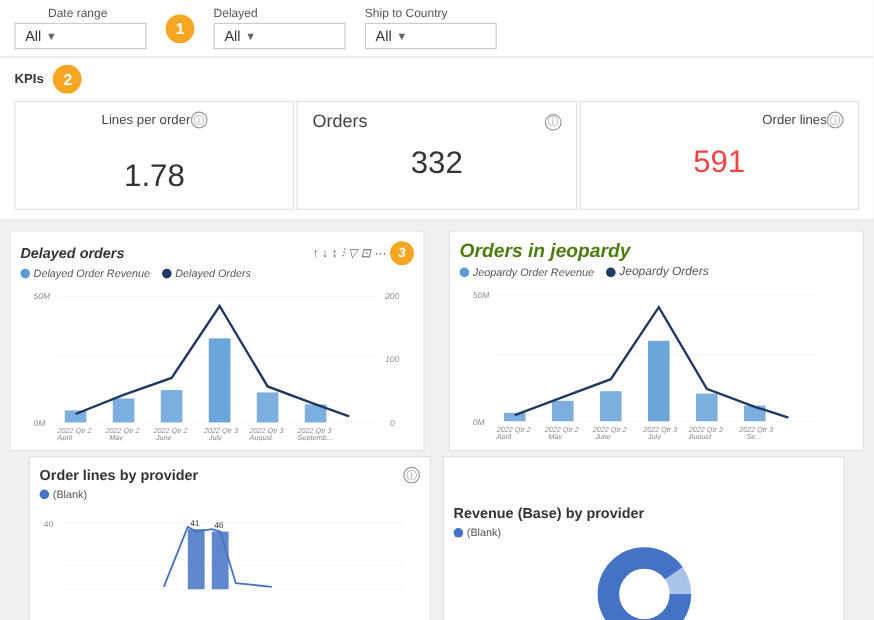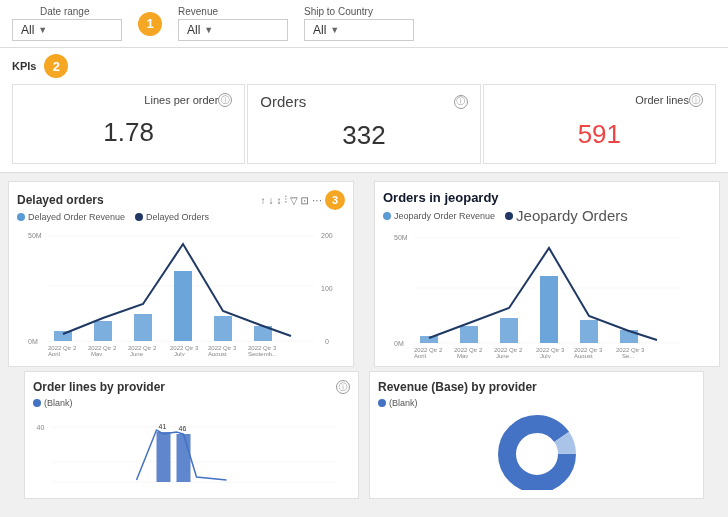--- a/index.html
+++ b/index.html
@@ -15,21 +15,21 @@
       <span>All</span>
       <span style="font-size:9px;color:#666;">▼</span>
     </div>
   </div>
 
   <div style="width:24px;height:24px;border-radius:50%;background:#f5a623;color:#fff;display:flex;align-items:center;justify-content:center;font-size:13px;font-weight:bold;">
     <span>1</span>
   </div>
 
   <div style="display:flex;flex-direction:column;gap:2px;">
-    <span style="font-size:10px;color:#555;">Revenue</span>
+    <span style="font-size:10px;color:#555;">Delayed</span>
     <div style="display:flex;align-items:center;gap:4px;border:1px solid #ccc;padding:3px 8px;background:#fff;min-width:110px;cursor:pointer;font-size:12px;">
       <span>All</span>
       <span style="font-size:9px;color:#666;">▼</span>
     </div>
   </div>
 
   <div style="display:flex;flex-direction:column;gap:2px;">
     <span style="font-size:10px;color:#555;">Ship to Country</span>
     <div style="display:flex;align-items:center;gap:4px;border:1px solid #ccc;padding:3px 8px;background:#fff;min-width:110px;cursor:pointer;font-size:12px;">
       <span>All</span>
@@ -40,21 +40,21 @@
 
 <div style="background:#fff;padding:6px 12px 8px;border-bottom:1px solid #ddd;">
   <div style="display:flex;align-items:center;gap:8px;margin-bottom:6px;">
     <span style="font-size:11px;font-weight:600;color:#333;">KPIs</span>
     <div style="width:24px;height:24px;border-radius:50%;background:#f5a623;color:#fff;display:flex;align-items:center;justify-content:center;font-size:13px;font-weight:bold;">
       <span>2</span>
     </div>
   </div>
   <div style="display:flex;gap:2px;">
     <div style="flex:1;border:1px solid #e0e0e0;padding:8px 12px;background:#fff;">
-      <div style="display:flex;align-items:center;justify-content:flex-end;margin-bottom:6px;">
+      <div style="display:flex;align-items:center;justify-content:center;margin-bottom:20px;">
         <span style="font-size:11px;color:#444;">Lines per order</span>
         <div style="width:14px;height:14px;border-radius:50%;border:1px solid #999;display:flex;align-items:center;justify-content:center;font-size:9px;color:#999;cursor:pointer;">ⓘ</div>
       </div>
       <div style="font-size:26px;font-weight:300;color:#333;text-align:center;padding:4px 0;">1.78</div>
     </div>
     <div style="flex:1;border:1px solid #e0e0e0;padding:8px 12px;background:#fff;">
       <div style="display:flex;align-items:center;justify-content:space-between;margin-bottom:6px;">
         <span style="font-size:15px;color:#444;">Orders</span>
         <div style="width:14px;height:14px;border-radius:50%;border:1px solid #999;display:flex;align-items:center;justify-content:center;font-size:9px;color:#999;cursor:pointer;">ⓘ</div>
       </div>
@@ -63,21 +63,21 @@
     <div style="flex:1;border:1px solid #e0e0e0;padding:8px 12px;background:#fff;">
       <div style="display:flex;align-items:center;justify-content:flex-end;margin-bottom:8px;">
         <span style="font-size:11px;color:#444;">Order lines</span>
         <div style="width:14px;height:14px;border-radius:50%;border:1px solid #999;display:flex;align-items:center;justify-content:center;font-size:9px;color:#999;cursor:pointer;">ⓘ</div>
       </div>
       <div style="font-size:26px;font-weight:300;color:#ef4444;text-align:center;padding:4px 0;">591</div>
     </div>
   </div>
 </div>
 
-<div style="display:flex;gap:20px;padding:8px 8px 4px;background:#f0f0f0;">
+<div style="display:flex;gap:20px;padding:8px 8px 4px;background:#f0f0f0;font-style:italic;">
 
   <div style="flex:1;background:#fff;border:1px solid #e0e0e0;padding:8px;">
     <div style="display:flex;align-items:center;justify-content:space-between;margin-bottom:2px;">
       <span style="font-size:12px;font-weight:600;color:#333;">Delayed orders</span>
       <div style="display:flex;align-items:center;gap:3px;">
         <span style="font-size:10px;color:#666;cursor:pointer;">↑</span>
         <span style="font-size:10px;color:#666;cursor:pointer;">↓</span>
         <span style="font-size:10px;color:#666;cursor:pointer;">↕</span>
         <span style="font-size:10px;color:#666;cursor:pointer;">⫶</span>
         <span style="font-size:10px;color:#666;cursor:pointer;">▽</span>
@@ -132,30 +132,30 @@
         <text x="182" y="124" font-size="6" fill="#888">2022 Qtr 3</text>
         <text x="182" y="130" font-size="6" fill="#888">August</text>
         <text x="222" y="124" font-size="6" fill="#888">2022 Qtr 3</text>
         <text x="222" y="130" font-size="6" fill="#888">Septemb...</text>
       </svg>
     </div>
   </div>
 
   <div style="flex:1;background:#fff;border:1px solid #e0e0e0;padding:8px;">
     <div style="display:flex;align-items:center;justify-content:space-between;margin-bottom:2px;">
-      <span style="font-size:13px;font-weight:600;color:#0f172a;">Orders in jeopardy</span>
+      <span style="font-size:16px;font-weight:600;color:#4d7c0f;">Orders in jeopardy</span>
     </div>
     <div style="display:flex;gap:10px;margin-bottom:4px;">
       <div style="display:flex;align-items:center;gap:3px;">
         <div style="width:8px;height:8px;border-radius:50%;background:#5b9bd5;"></div>
         <span style="font-size:9px;color:#555;">Jeopardy Order Revenue</span>
       </div>
       <div style="display:flex;align-items:center;gap:3px;">
         <div style="width:8px;height:8px;border-radius:50%;background:#1f3864;"></div>
-        <span style="font-size:15px;color:#555;">Jeopardy Orders</span>
+        <span style="font-size:10px;color:#555;">Jeopardy Orders</span>
       </div>
     </div>
     <div style="position:relative;height:130px;">
       <svg width="100%" height="100%" viewBox="0 0 310 130">
         <text x="2" y="12" font-size="7" fill="#888">50M</text>
         <text x="2" y="118" font-size="7" fill="#888">0M</text>
         <line x1="22" y1="10" x2="288" y2="10" stroke="#eee" stroke-width="0.5"></line>
         <line x1="22" y1="60" x2="288" y2="60" stroke="#eee" stroke-width="0.5"></line>
         <line x1="22" y1="115" x2="288" y2="115" stroke="#eee" stroke-width="0.5"></line>
         <rect x="28" y="108" width="18" height="7" fill="#5b9bd5" opacity="0.8"></rect>
@@ -204,21 +204,21 @@
         <text x="122" y="17" font-size="7" fill="#333">41</text>
         <rect x="140" y="22" width="14" height="48" fill="#4472c4" opacity="0.85"></rect>
         <text x="142" y="19" font-size="7" fill="#333">46</text>
 
         <polyline points="100,68 120,18 127,22 140,20 147,22 160,65 190,68" fill="none" stroke="#4472c4" stroke-width="1.5"></polyline>
       </svg>
     </div>
   </div>
 
   <div style="flex:1;background:#fff;border:1px solid #e0e0e0;padding:8px;">
-    <div style="display:flex;align-items:center;justify-content:space-between;margin-bottom:4px;">
+    <div style="display:flex;align-items:center;justify-content:space-between;margin-bottom:4px;margin-top:32px;">
       <span style="font-size:12px;font-weight:600;color:#333;">Revenue (Base) by provider</span>
     </div>
     <div style="display:flex;align-items:center;gap:3px;margin-bottom:4px;">
       <div style="width:8px;height:8px;border-radius:50%;background:#4472c4;"></div>
       <span style="font-size:9px;color:#555;">(Blank)</span>
     </div>
     <div style="position:relative;height:78px;display:flex;align-items:center;justify-content:center;">
       <svg width="90" height="78" viewBox="0 0 90 78">
 
         <circle cx="45" cy="42" r="30" fill="none" stroke="#4472c4" stroke-width="18" stroke-dasharray="170 18" stroke-dashoffset="0"></circle>

